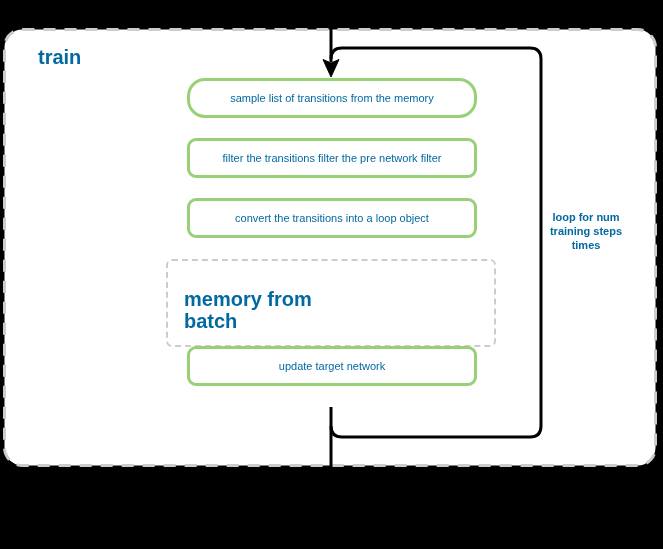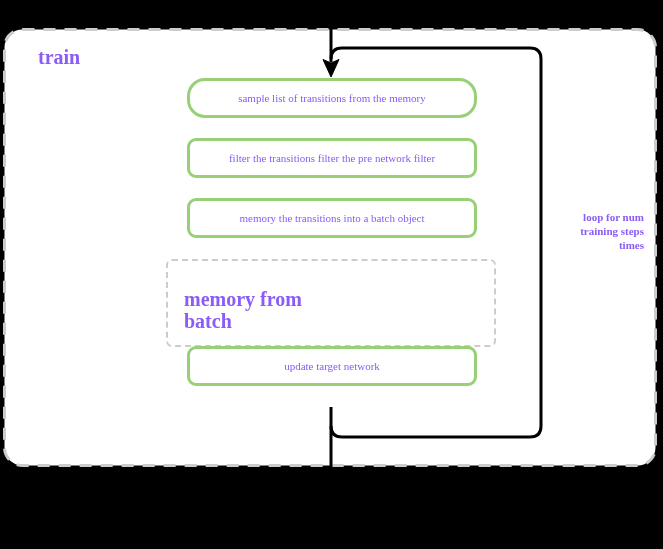--- a/index.html
+++ b/index.html
@@ -2,22 +2,22 @@
 <html><head>
 <meta charset="utf-8">
 <style>
   html, body { margin: 0; padding: 0; background: #000; }
   .stage {
     position: relative;
     width: 663px;
     height: 549px;
     background: #000;
     overflow: hidden;
-    font-family: Liberation Serif, serif;
-    color: #8b5cf6;
+    font-family: Liberation Sans, sans-serif;
+    color: #0369a1;
   }
   .bg-svg {
     position: absolute;
     left: 0; top: 0;
     width: 663px; height: 549px;
   }
   .diagram-title {
     position: absolute;
     left: 38px; top: 46px;
     font-size: 20px;
@@ -55,21 +55,21 @@
     padding: 5px 10px 0 16px;
     font-size: 20px;
     font-weight: bold;
     line-height: 22px;
     white-space: pre-line;
   }
   .loop-label {
     position: absolute;
     left: 528px; top: 210px;
     width: 116px;
-    text-align: right;
+    text-align: center;
     font-size: 11px;
     font-weight: bold;
     line-height: 14px;
     white-space: pre-line;
   }
 </style>
 </head>
 <body>
 
 <div class="stage">
@@ -90,21 +90,21 @@
 
   <div class="gbox n1">
     <span>sample list of transitions from the memory</span>
   </div>
 
   <div class="gbox n2">
     <span>filter the transitions filter the pre network filter</span>
   </div>
 
   <div class="gbox n3">
-    <span>memory the transitions into a batch object</span>
+    <span>convert the transitions into a loop object</span>
   </div>
 
   <div class="subprocess">
     <span>memory from
 batch</span>
   </div>
 
   <div class="gbox n4">
     <span>update target network</span>
   </div>

